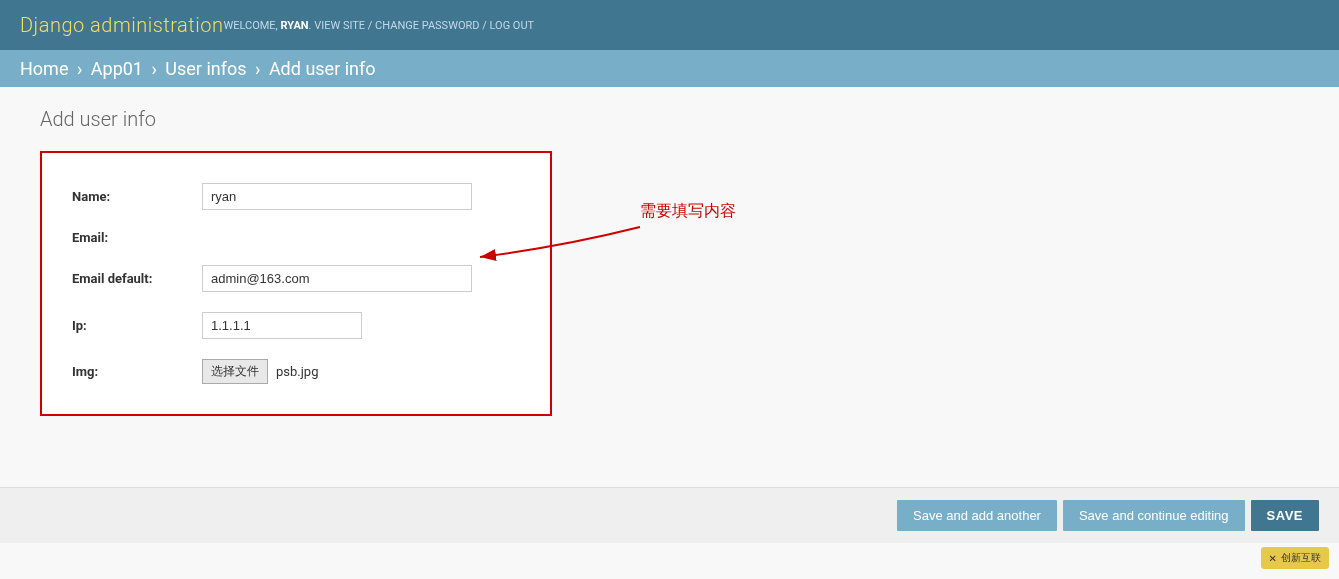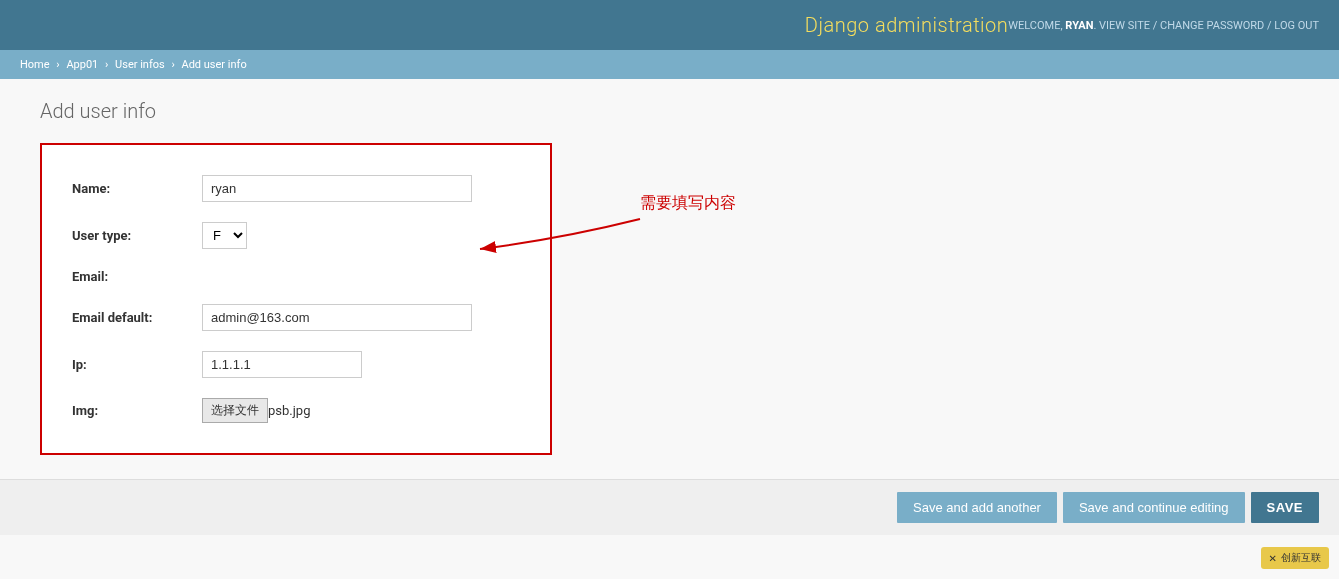--- a/index.html
+++ b/index.html
@@ -5,21 +5,21 @@
     * { box-sizing: border-box; margin: 0; padding: 0; }
     body { font-family: "Roboto", Arial, sans-serif; font-size: 13px; background: #f8f8f8; color: #333; }
 
     
     #header {
       background: #417690;
       color: #ffc;
       padding: 10px 20px;
       display: flex;
       align-items: center;
-      justify-content: flex-end;
+      justify-content: flex-start;
       min-height: 50px;
     }
     #header .site-title {
       font-size: 20px;
       font-weight: 300;
       color: #f5dd5d;
       letter-spacing: 0.5px;
     }
     #header .user-tools {
       font-size: 11px;
@@ -29,21 +29,21 @@
       color: #c0d9e8;
       text-decoration: none;
       margin-top: 45px;
     }
     #header .user-tools strong { color: #fff; }
 
     
     #breadcrumbs {
       background: #79aec8;
       padding: 8px 20px;
-      font-size: 11px;
+      font-size: 18px;
       color: #fff;
     }
     #breadcrumbs a { color: #fff; text-decoration: none; }
     #breadcrumbs .separator { margin: 0 4px; }
 
     
     #content {
       padding: 20px 40px;
       background: #f8f8f8;
       min-height: 400px;
@@ -92,20 +92,21 @@
     .form-row select {
       border: 1px solid #ccc;
       padding: 4px 6px;
       font-size: 13px;
       background: #fff;
     }
 
     .form-row .file-input-area {
       display: flex;
       align-items: center;
+      gap: 8px;
     }
     .file-choose-btn {
       background: #e8e8e8;
       border: 1px solid #aaa;
       padding: 3px 8px;
       font-size: 12px;
       cursor: pointer;
       color: #333;
     }
     .file-name {
@@ -210,27 +211,20 @@
 
   <div class="content-inner">
 
     <div class="form-container">
 
       <div class="form-row">
         <label>Name:</label>
         <input type="text" value="ryan" style="">
       </div>
 
-      <div class="form-row">
-        <label>User type:</label>
-        <select>
-          <option value="F" selected="">F</option>
-          <option value="M">M</option>
-        </select>
-      </div>
 
       <div class="form-row">
         <label>Email:</label>
       </div>
 
       <div class="form-row">
         <label>Email default:</label>
         <input type="text" value="admin@163.com" style="">
       </div>
 

